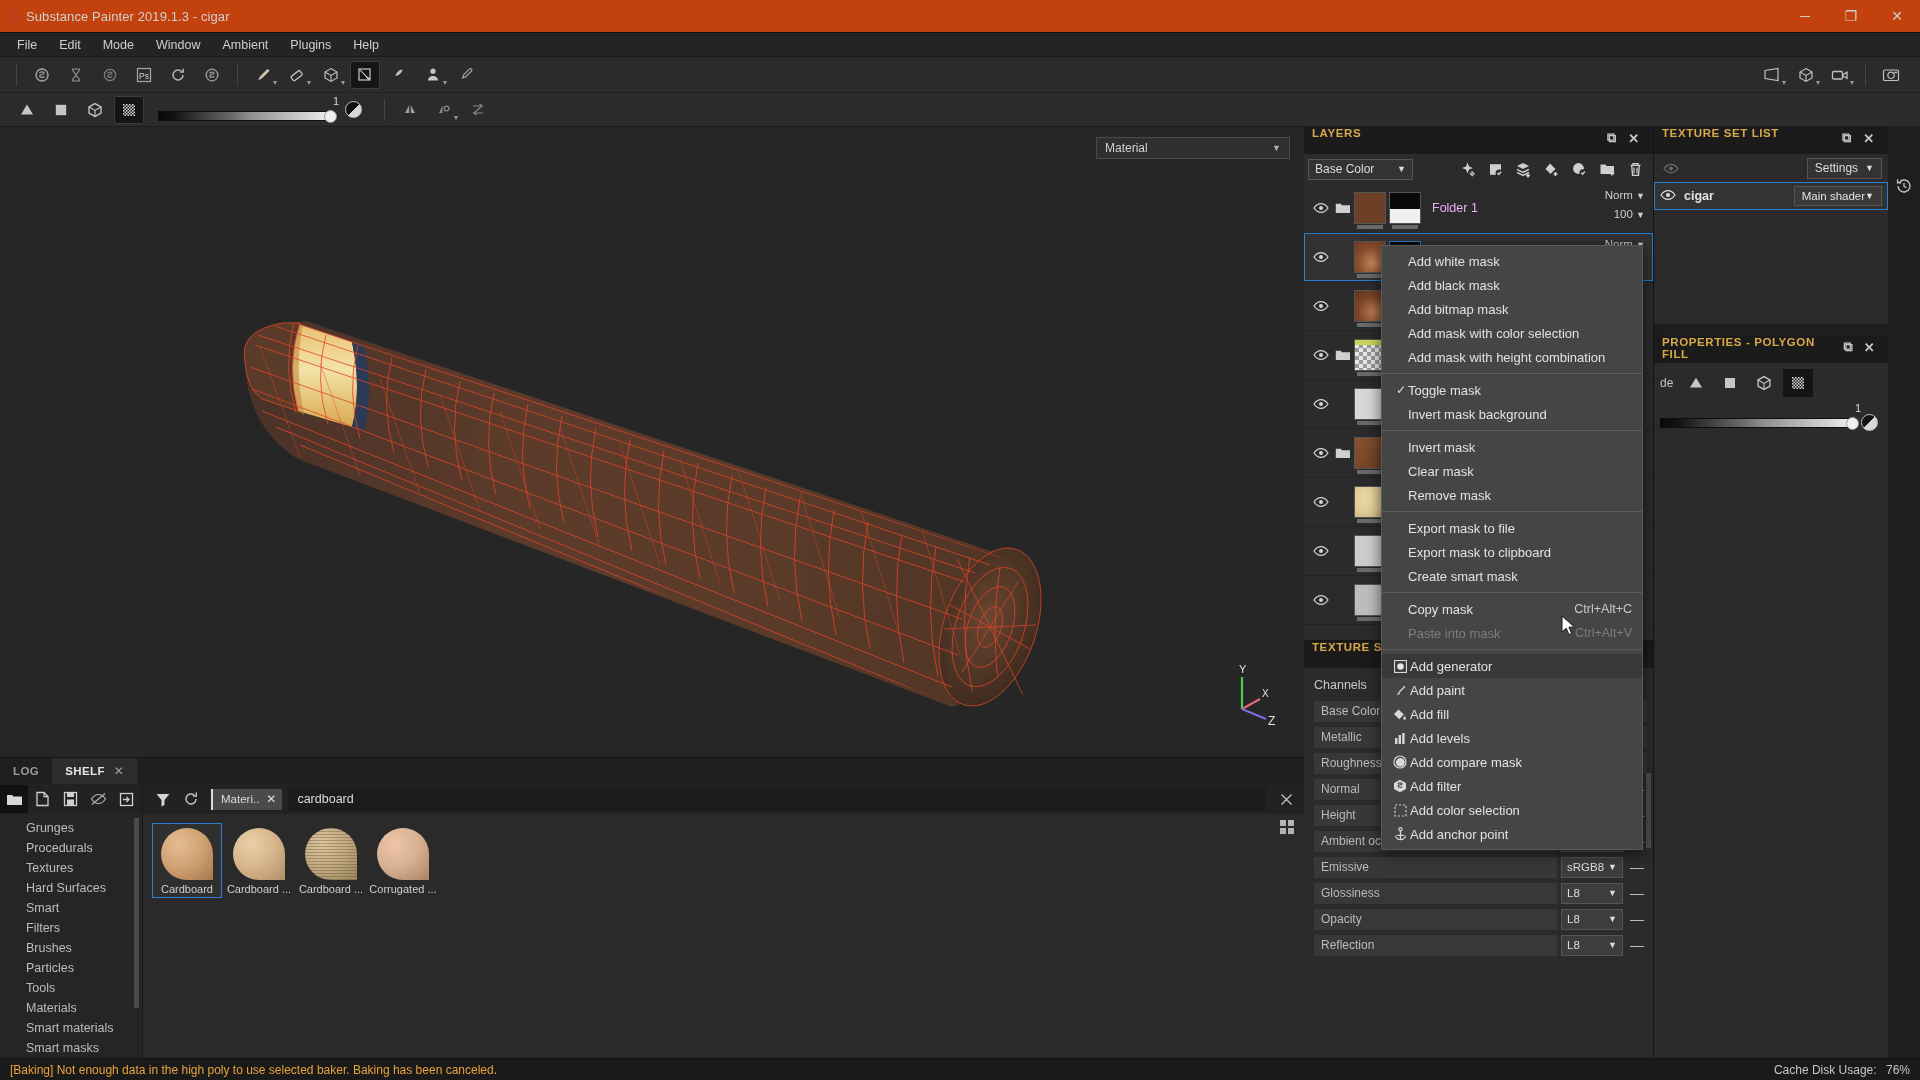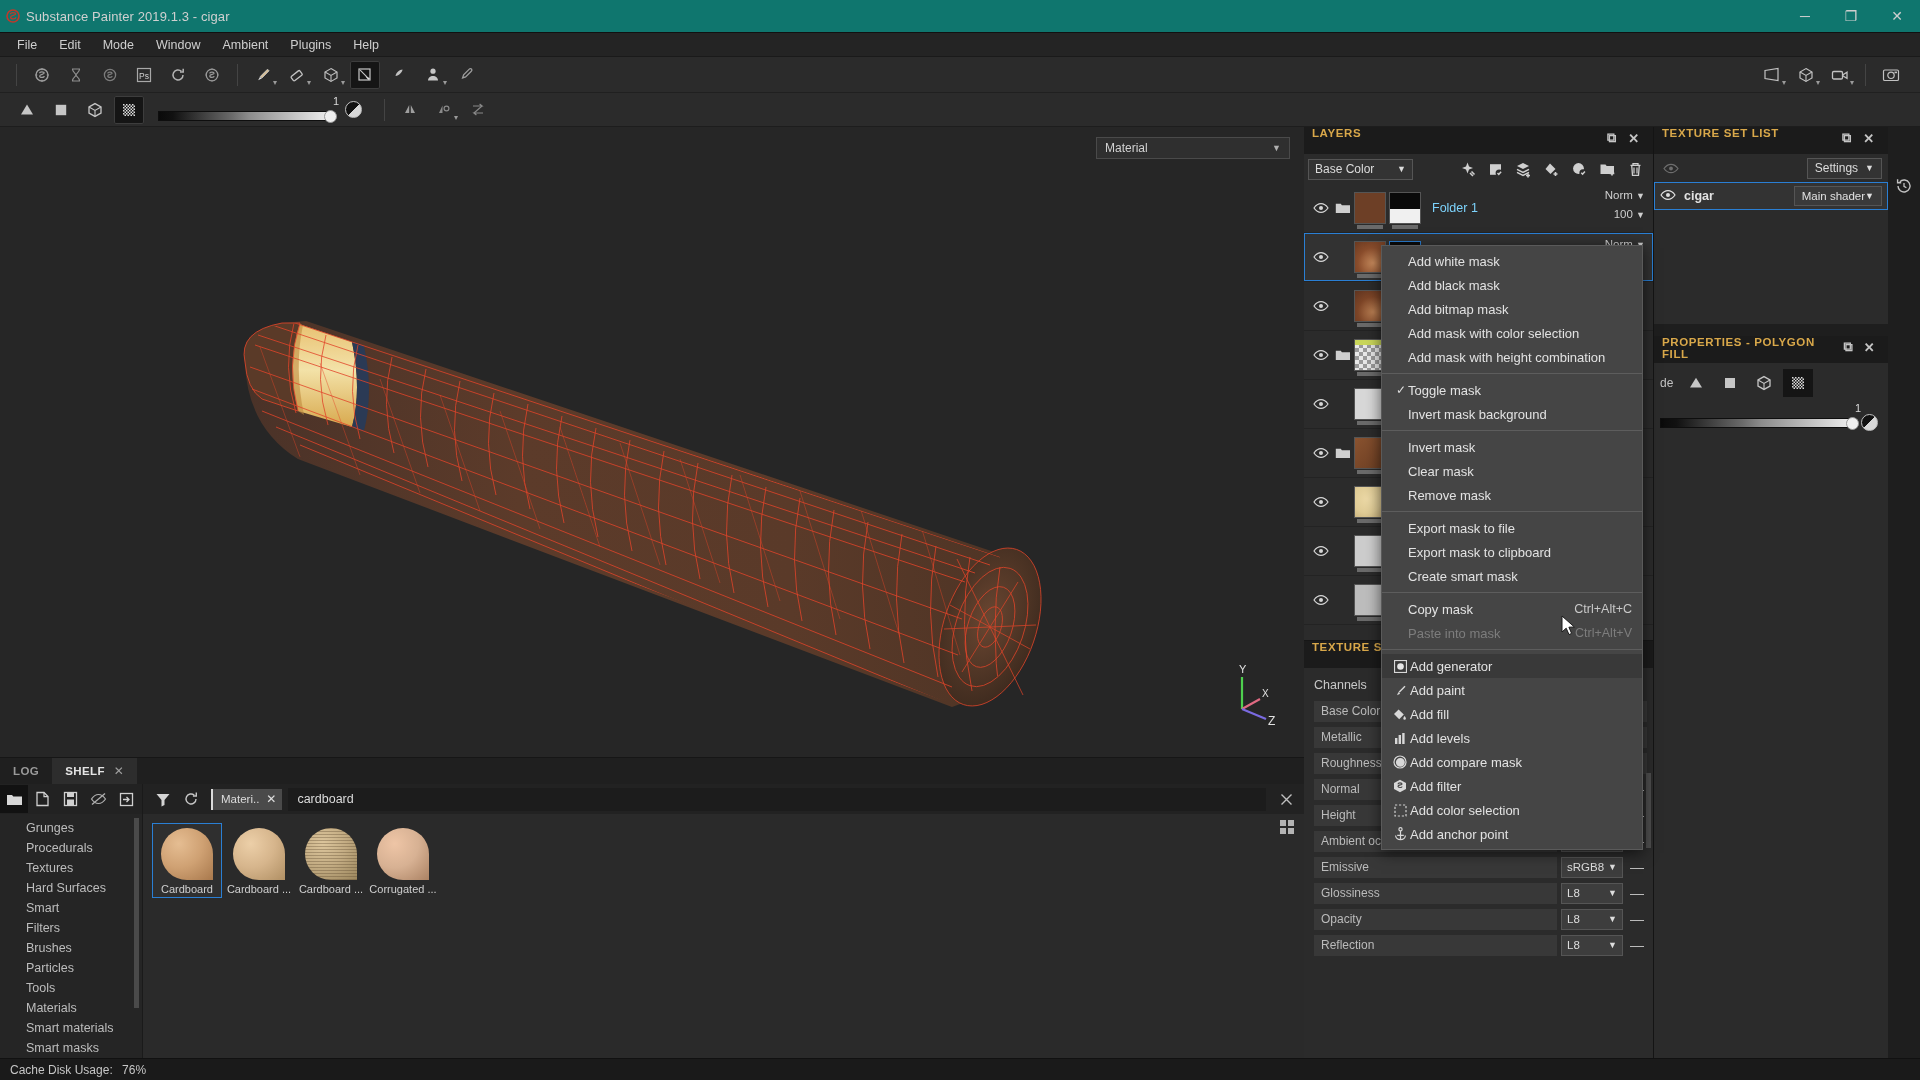--- a/index.html
+++ b/index.html
@@ -1,21 +1,21 @@
 <!DOCTYPE html>
 <html><head>
 <meta charset="utf-8">
 <style>
   * { box-sizing: border-box; margin:0; padding:0; }
   html,body { width:1920px; height:1080px; overflow:hidden; background:#1e1e1e;
     font-family:"Liberation Sans", sans-serif; color:#c8c8c8; font-size:13px; }
   .app { position:relative; width:1920px; height:1080px; display:flex; flex-direction:column; }
 
   
-  .titlebar { height:48px; background:#0f766e; display:flex; align-items:center; flex:0 0 32px;
+  .titlebar { height:48px; background:#c2410c; display:flex; align-items:center; flex:0 0 32px;
      border-bottom:1px solid #111; }
   .titlebar .logo { width:26px; height:32px; display:flex; align-items:center; justify-content:center; }
   .titlebar .ttl { font-size:13px; color:#d0d0d0; letter-spacing:.1px; }
   .titlebar .spacer { flex:1; }
   .winbtn { width:46px; height:32px; display:flex; align-items:center; justify-content:center;
      color:#cfcfcf; font-size:14px; }
 
   
   .menubar { height:24px; background:#242424; display:flex; align-items:center; flex:0 0 24px;
      padding-left:6px; border-bottom:1px solid #1a1a1a; }
@@ -110,21 +110,21 @@
   .chan-sel .cv { font-size:9px; }
   .lt-btn { width:28px; height:26px; display:flex; align-items:center; justify-content:center; }
   .layers-list { flex:1; overflow:hidden; background:#2b2b2b; }
   .lrow { height:49px; display:flex; align-items:center; border-bottom:1px solid #232323;
      position:relative; padding-left:6px; }
   .lrow.sel { box-shadow:inset 0 0 0 1px #2a7fd4; background:#323232; }
   .eye { width:22px; display:flex; align-items:center; justify-content:center; }
   .fold { width:22px; display:flex; align-items:center; justify-content:center; }
   .thumb { width:32px; height:32px; margin-right:3px; position:relative; border:1px solid #555; }
   .thumb .ubar { position:absolute; left:2px; right:2px; bottom:-6px; height:4px; background:#6a6a6a; }
-  .lname { flex:1; font-size:12.5px; color:#7dd3fc; padding-left:8px; white-space:nowrap; overflow:hidden; }
+  .lname { flex:1; font-size:12.5px; color:#f0abfc; padding-left:8px; white-space:nowrap; overflow:hidden; }
   .lblend { position:absolute; right:8px; top:5px; font-size:11.5px; color:#cfcfcf; }
   .lopa { position:absolute; right:8px; top:24px; font-size:11.5px; color:#cfcfcf; }
 
   
   .tsl { background:#2b2b2b; display:flex; flex-direction:column; flex:0 0 170px; }
   .tsl-head { height:28px; display:flex; align-items:center; justify-content:space-between;
       padding:0 6px; flex:0 0 28px; }
   .settings-btn { height:21px; border:1px solid #555; background:#333; display:flex; align-items:center;
       padding:0 7px; font-size:12px; gap:7px; color:#dcdcdc; }
   .tsl-row { height:28px; display:flex; align-items:center; padding:0 6px; gap:8px;
@@ -1027,20 +1027,21 @@
                   <path d="M9 6v3.4l2.4 1.4" fill="none" stroke="#c2c2c2" stroke-width="1.3"></path>
                 </svg>
             </div>
           </div>
         </div>
       </div>
     </div>
   </div>
 
   <div class="statusbar">
+    <div class="status-msg">[Baking] Not enough data in the high poly to use selected baker. Baking has been canceled.</div>
     <div class="status-right">
       <span>Cache Disk Usage:</span>
       <span style="margin-left:6px;">76%</span>
     </div>
   </div>
 
   <div class="ctxmenu">
     <div class="ctxitem">
       <span class="ci-chk"></span>
       <span class="ci-label">Add white mask</span>

